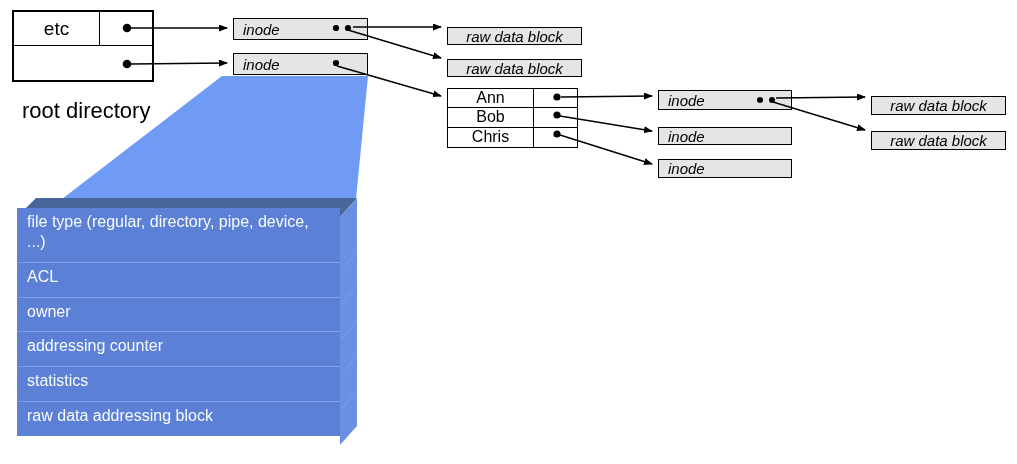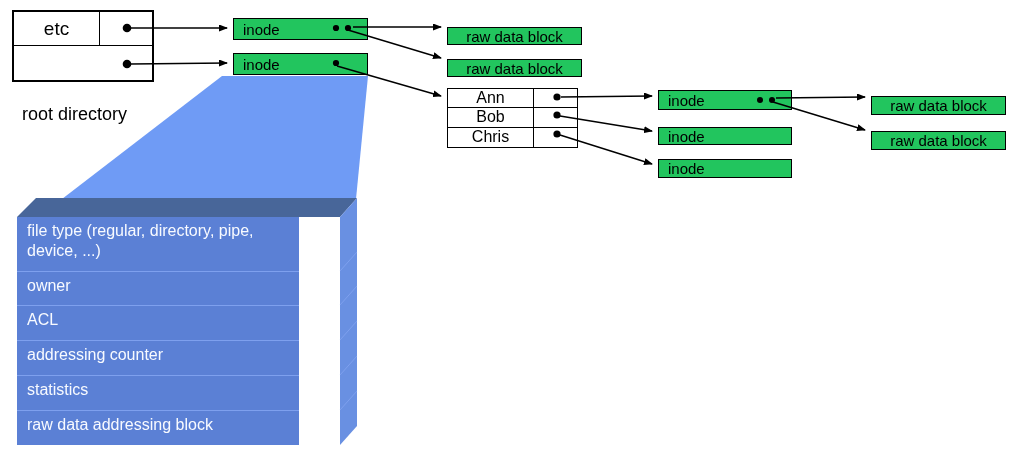--- a/index.html
+++ b/index.html
@@ -13,45 +13,45 @@
   }
   html,body{margin:0;padding:0;background:#fff;}
   .canvas{
     position:relative;width:1017px;height:464px;background:#fff;
     font-family:"Liberation Sans",sans-serif;overflow:hidden;
   }
   .layer{position:absolute;left:0;top:0;width:1017px;height:464px;pointer-events:none;}
   .bg{z-index:0;}
   .fg{z-index:3;}
   .box{
-    position:absolute;background:#22c55e;border:1.5px solid var(--line);
-    box-sizing:border-box;display:flex;align-items:center;z-index:2;color:#000;
+    position:absolute;background:#e5e5e5;border:1.5px solid var(--line);
+    box-sizing:border-box;display:flex;align-items:center;z-index:2;color:#000;font-style:italic;
   }
   .inode-box{padding-left:9px;font-size:15px;}
   .raw-box{justify-content:center;font-size:15px;margin-top:6px;}
   .dir-table{
     position:absolute;background:#fff;box-sizing:border-box;z-index:2;
     display:grid;color:#000;
   }
   .root-table{
     left:12px;top:10px;width:142px;height:72px;border:2px solid var(--line);
     grid-template-columns:86px 1fr;grid-template-rows:1fr 1fr;font-size:19px;
   }
   .home-table{
     left:447px;top:88px;width:131px;height:60px;border:1.5px solid var(--line);
     grid-template-columns:86px 1fr;grid-template-rows:1fr 1fr 1fr;font-size:16px;
   }
   .cell{display:flex;align-items:center;justify-content:center;box-sizing:border-box;text-align:center;}
   .cell.name{border-right:1.5px solid var(--line);}
   .cell.rule{border-bottom:1.5px solid var(--line);}
   .caption{
-    position:absolute;left:22px;top:104px;font-size:18px;color:#000;z-index:2;
+    position:absolute;left:22px;top:98px;font-size:22px;color:#000;z-index:2;
   }
   .stack{
-    position:absolute;left:17px;top:217px;width:282px;z-index:2;
+    position:absolute;left:17px;top:208px;width:323px;z-index:2;
   }
   .slab{
     box-sizing:border-box;background:var(--slab-front);color:var(--slab-text);
     font-size:16px;line-height:1.25;padding:4px 28px 0 10px;
   }
   .slab + .slab{border-top:1px solid var(--slab-separator);}
   .slab.h1{height:54px;}
   .slab.h2{height:34px;}
   .slab.h3{height:35px;}
 </style>
@@ -115,22 +115,22 @@
 
   <div class="box raw-box" style="left:871px;top:90px;width:135px;height:19px;">
     <span>raw data block</span>
   </div>
   <div class="box raw-box" style="left:871px;top:125px;width:135px;height:19px;">
     <span>raw data block</span>
   </div>
 
   <div class="stack">
     <div class="slab h1">file type (regular, directory, pipe, device, ...)</div>
+    <div class="slab h3">ACL</div>
     <div class="slab h2">owner</div>
-    <div class="slab h3">ACL</div>
     <div class="slab h3">addressing counter</div>
     <div class="slab h3">statistics</div>
     <div class="slab h3">raw data addressing block</div>
   </div>
 
   <svg class="layer fg" width="1017" height="464" viewBox="0 0 1017 464">
     <defs>
       <marker id="ah" markerWidth="9" markerHeight="7" refX="8" refY="3.5" orient="auto" markerUnits="userSpaceOnUse">
         <path d="M0,0 L9,3.5 L0,7 z" fill="var(--line)"></path>
       </marker>

